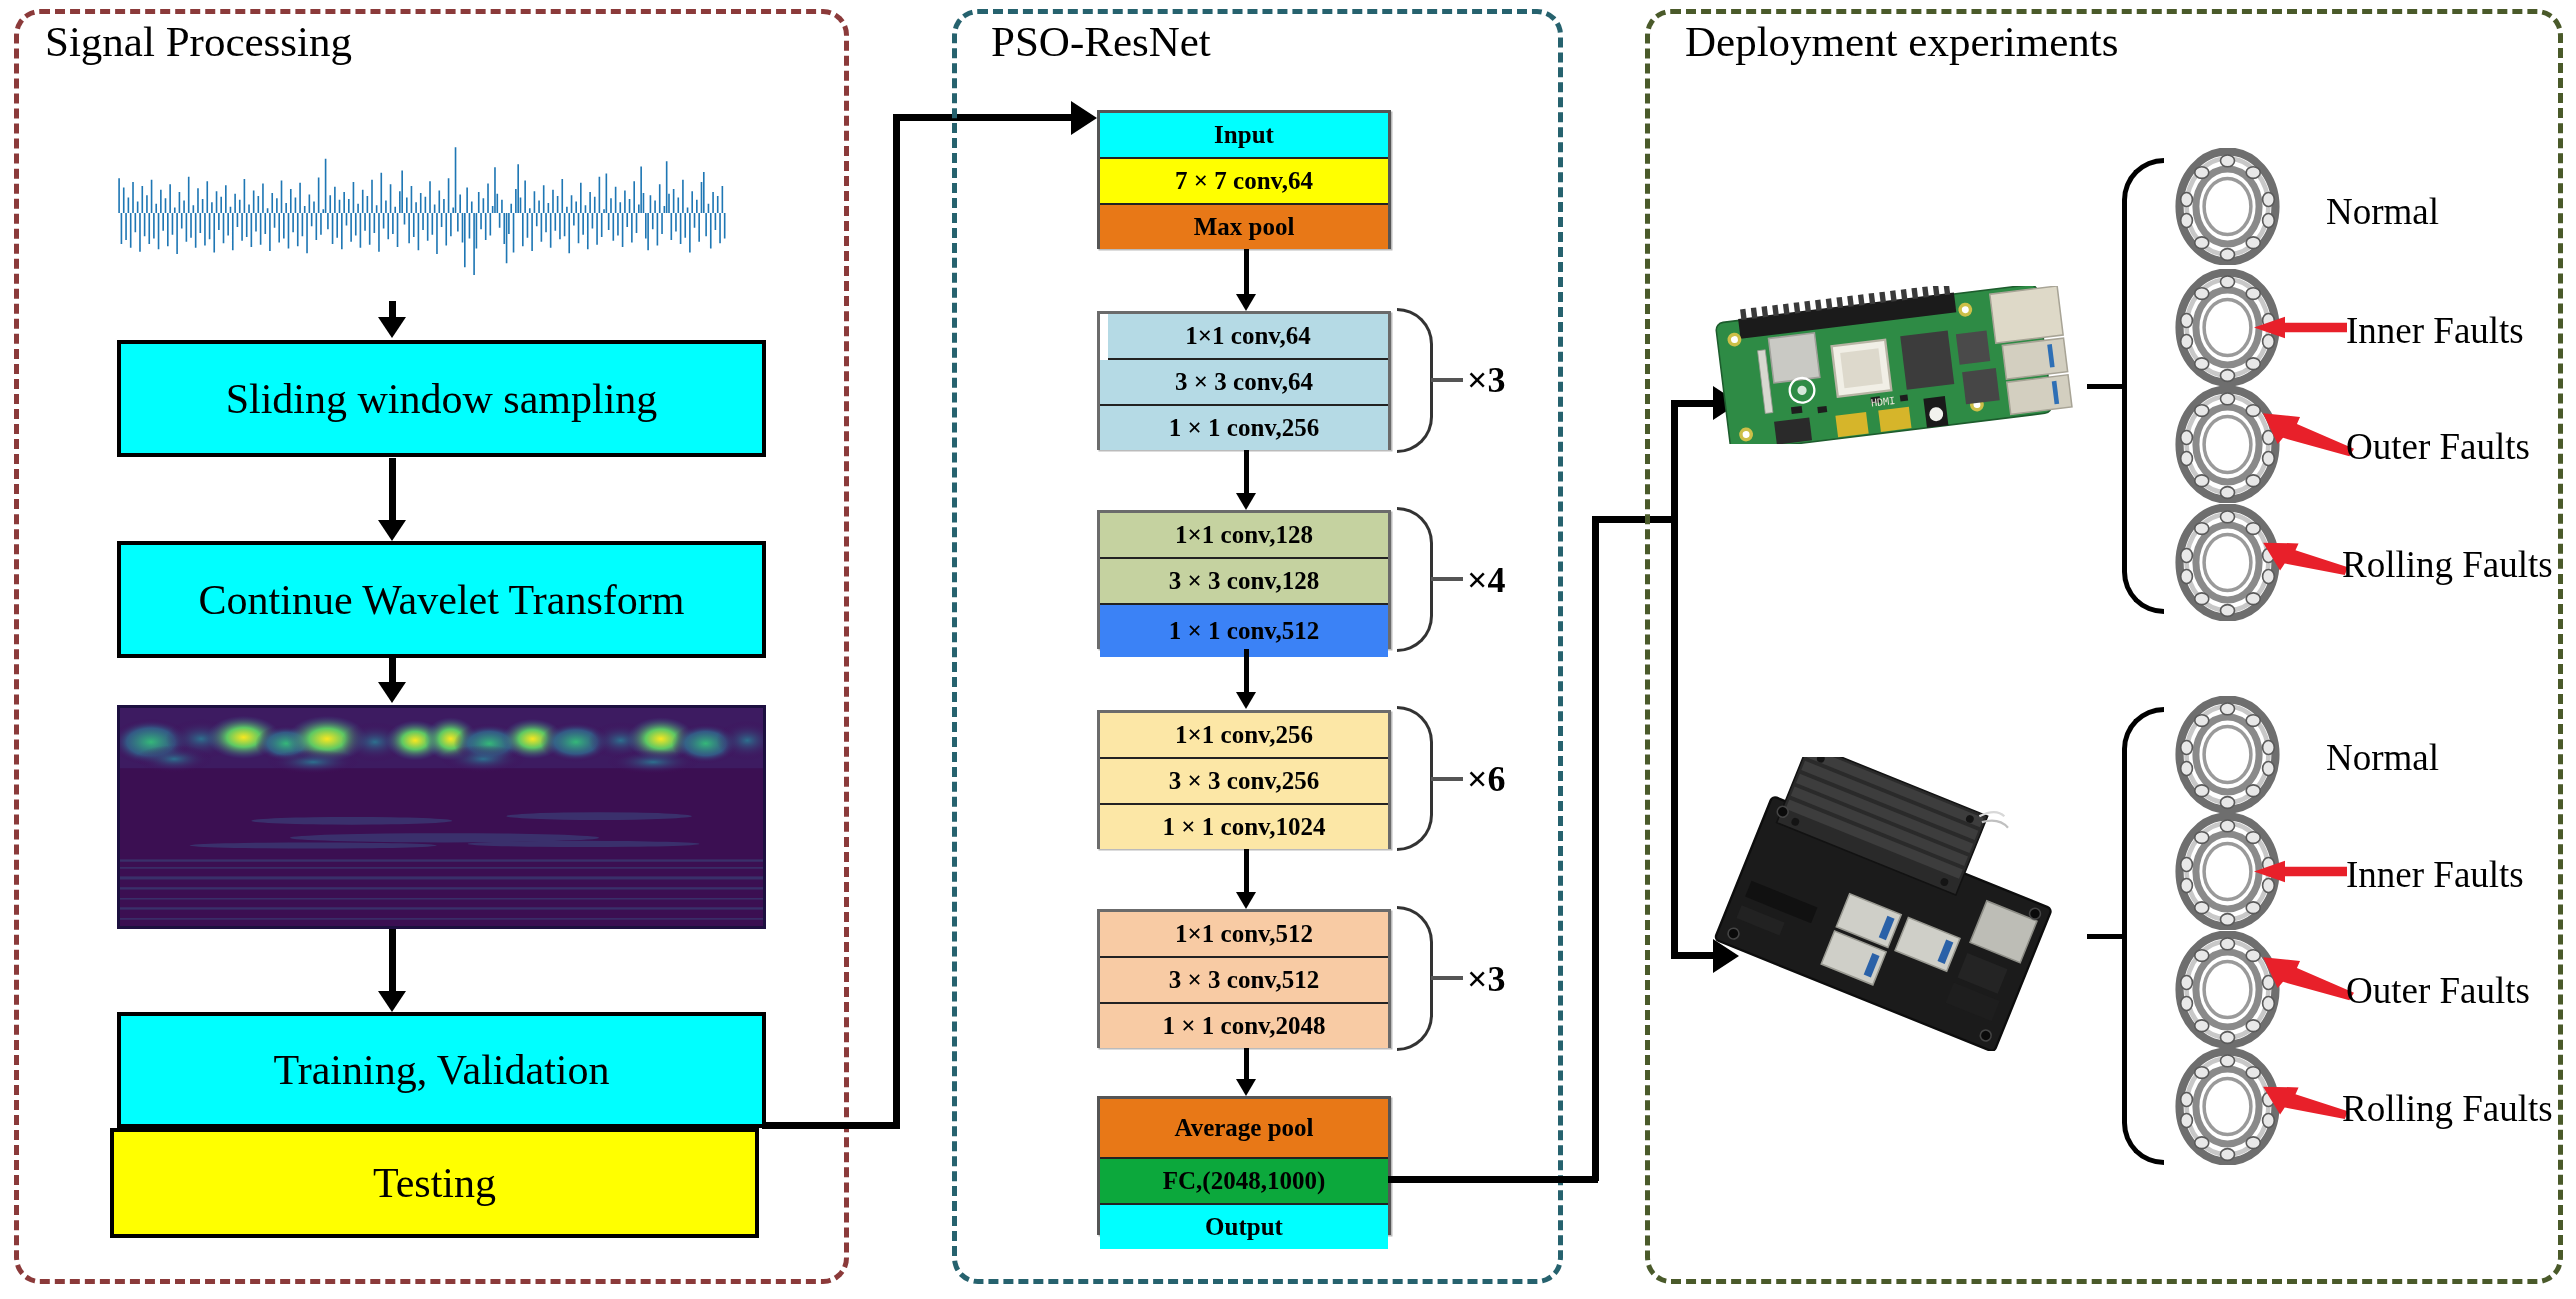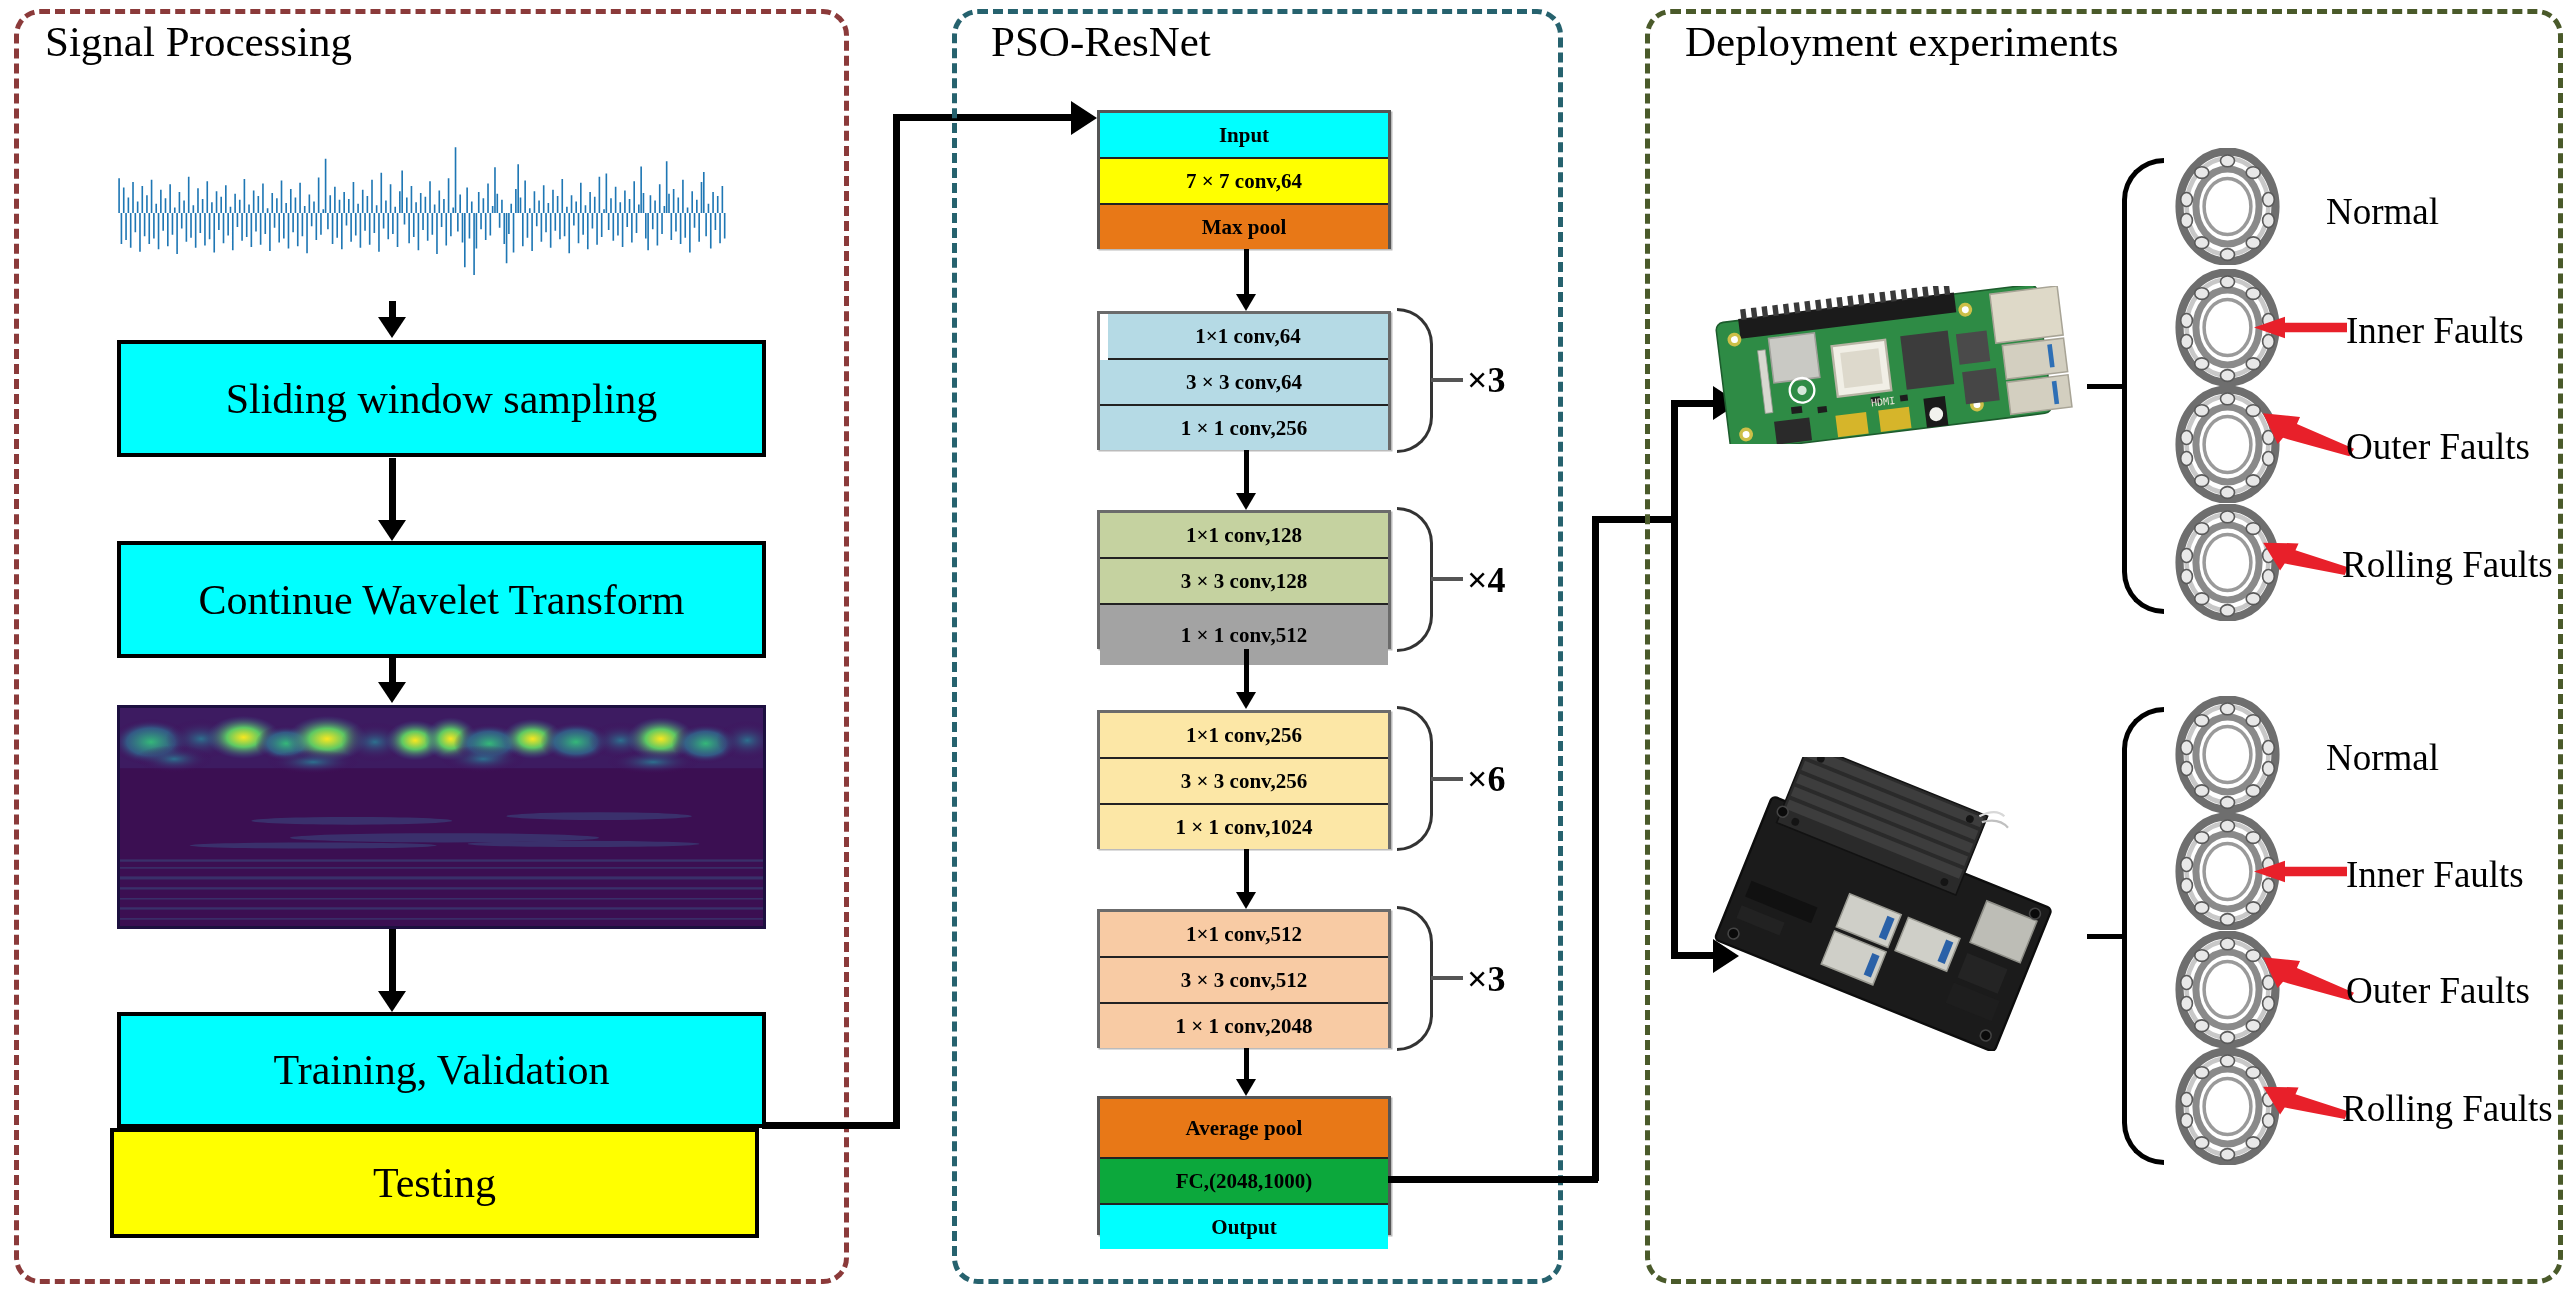--- a/index.html
+++ b/index.html
@@ -70,21 +70,21 @@
   
   .stack {
     position: absolute;
     border: 3.1px solid #555;
     box-shadow: 1.5px 1.5px 0 #bbb;
   }
   .stack .row {
     border-bottom: 2.3px solid #222;
     display: flex; align-items: center; justify-content: center;
     font-weight: bold;
-    font-size: 21px;
+    font-size: 25px;
     color: #000;
     white-space: nowrap;
   }
   .stack .row:last-child { border-bottom: none; }
 
   
   .brace {
     position: absolute;
     border: 3.9px solid #333;
     border-left: none;
@@ -279,21 +279,21 @@
       <div class="head"></div>
   </div>
 
   <div class="stack" style="left:1097px; top:510px; width:294px; height:139px; border-color:#6b6b6b;text-align:right;">
     <div class="row" style="height:46px; background:#C5D2A0;">
       <span>1×1   conv,128</span>
     </div>
     <div class="row" style="height:46px; background:#C5D2A0;">
       <span>3 × 3  conv,128</span>
     </div>
-    <div class="row" style="height:60px; background:#a3a3a3;">
+    <div class="row" style="height:52px; background:#3b82f6;">
       <span>1 × 1  conv,512</span>
     </div>
   </div>
   <div class="brace" style="left:1397px; top:507px; width:36px; height:145px;"></div>
   <div class="brace-tick" style="left:1431px; top:577px; width:32px;"></div>
   <div class="brace-label" style="left:1467px; top:559px;">×4</div>
 
   <div class="v-arrow thin" style="left:1235px; top:649px; width:23px; height:60px;">
     <div class="shaft"></div>
       <div class="head"></div>

